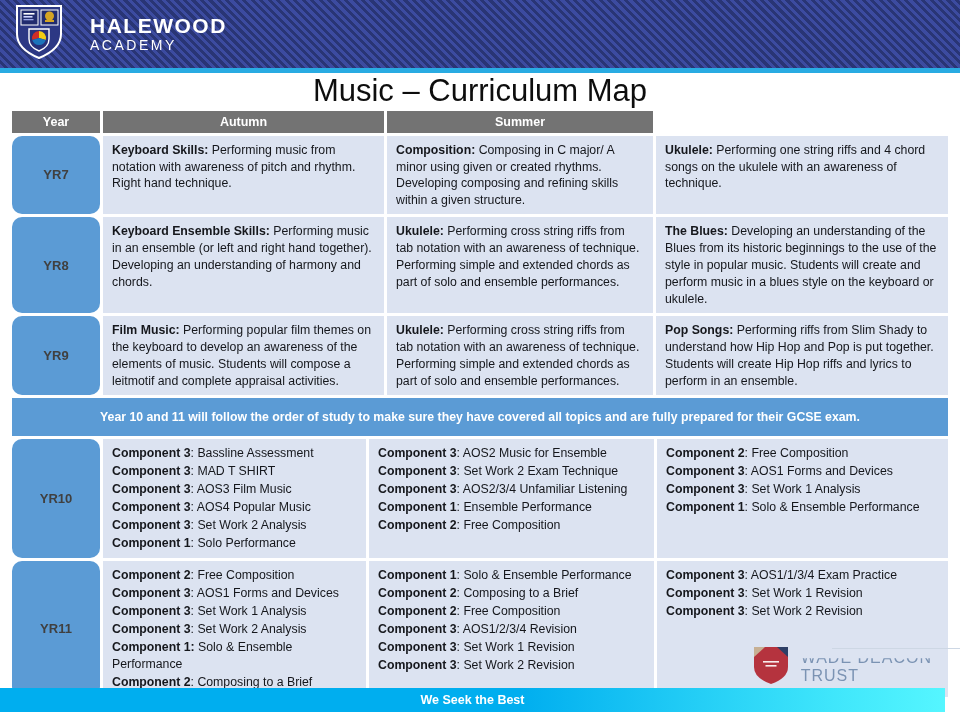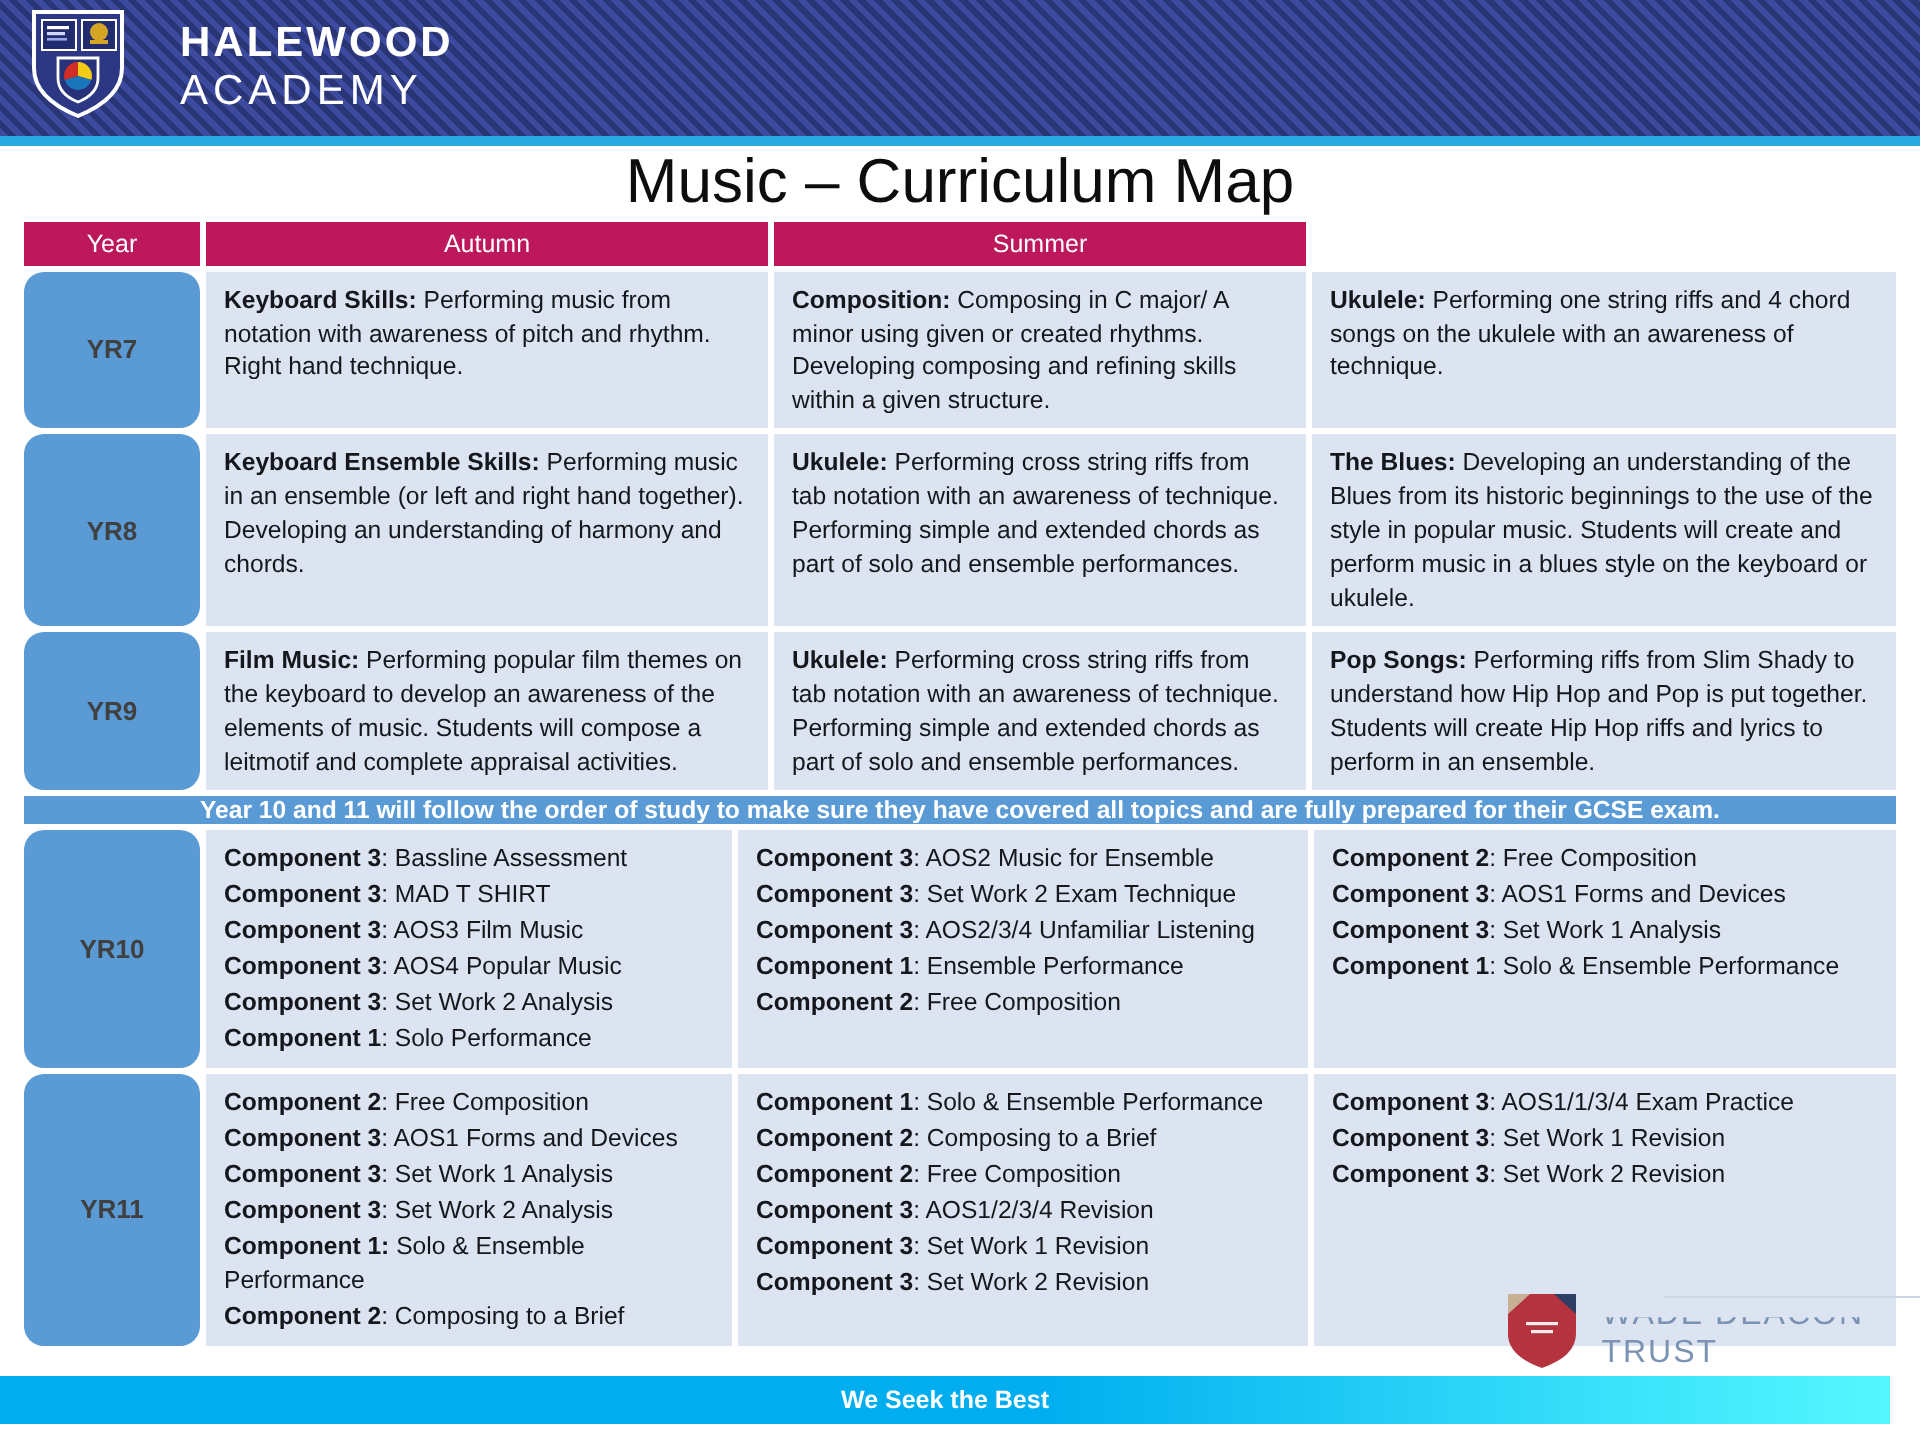--- a/index.html
+++ b/index.html
@@ -11,56 +11,56 @@
   }
   
   .masthead{
     height:68px;
     background:repeating-linear-gradient(45deg,#3c4ba0 0 3px,#293575 3px 6px);
     display:flex;align-items:center;
   }
   .crest{margin-left:14px;flex:0 0 auto;}
   .brand{margin-left:26px;color:#fff;line-height:1.12;}
   .brand-1{font-size:21px;font-weight:bold;letter-spacing:1.5px;}
-  .brand-2{font-size:21px;font-weight:normal;letter-spacing:2.5px;}
+  .brand-2{font-size:14px;font-weight:normal;letter-spacing:2.5px;}
   .accent-strip{height:5px;background:#29abe2;}
   
   .page-title{
     text-align:center;color:#0d0d0d;
     font-size:31px;font-weight:normal;
     margin:2px 0 3px 0;line-height:1.05;
   }
   
   .curriculum{margin:0 12px;}
   .row{display:grid;gap:3px;margin-bottom:3px;}
   .cols-a{grid-template-columns:88px 281px 266px 1fr;}
   .cols-b{grid-template-columns:88px 263px 285px 1fr;}
   .th{
-    background:#be185d;color:#fff;font-weight:normal;font-size:12.5px;
+    background:#737373;color:#fff;font-weight:bold;font-size:12.5px;
     text-align:center;padding:4px 0;
   }
   .year-cell{
     background:#5b9bd5;color:#404040;font-weight:bold;font-size:13px;
     display:flex;align-items:center;justify-content:center;border-radius:10px;
   }
   .body-cell{
     background:#dce3f1;color:#15171c;
     font-size:12.3px;line-height:1.38;
     padding:6px 9px 5px 9px;
   }
   .lead{font-weight:bold;}
   .r-hd{min-height:22px;}
   .r-yr7{min-height:70px;}
   .r-yr8{min-height:86px;}
   .r-yr9{min-height:79px;}
   .r-yr10{min-height:115px;}
   .r-yr11{min-height:127px;}
   .banner{
     background:#5b9bd5;color:#fff;font-weight:bold;font-size:12.3px;
-    text-align:center;padding:0 0;margin-bottom:3px;
+    text-align:center;padding:12px 0;margin-bottom:3px;
   }
   .line{margin:0 0 1px 0;}
   
   .trust{
     position:absolute;right:28px;top:645px;
     display:flex;align-items:center;gap:11px;
   }
   .trust-text{line-height:1.15;color:#7b93b3;font-size:16px;letter-spacing:1px;}
   .trust-line1{display:block;clip-path:inset(52% 0 0 0);}
   .trust-line2{display:block;}

